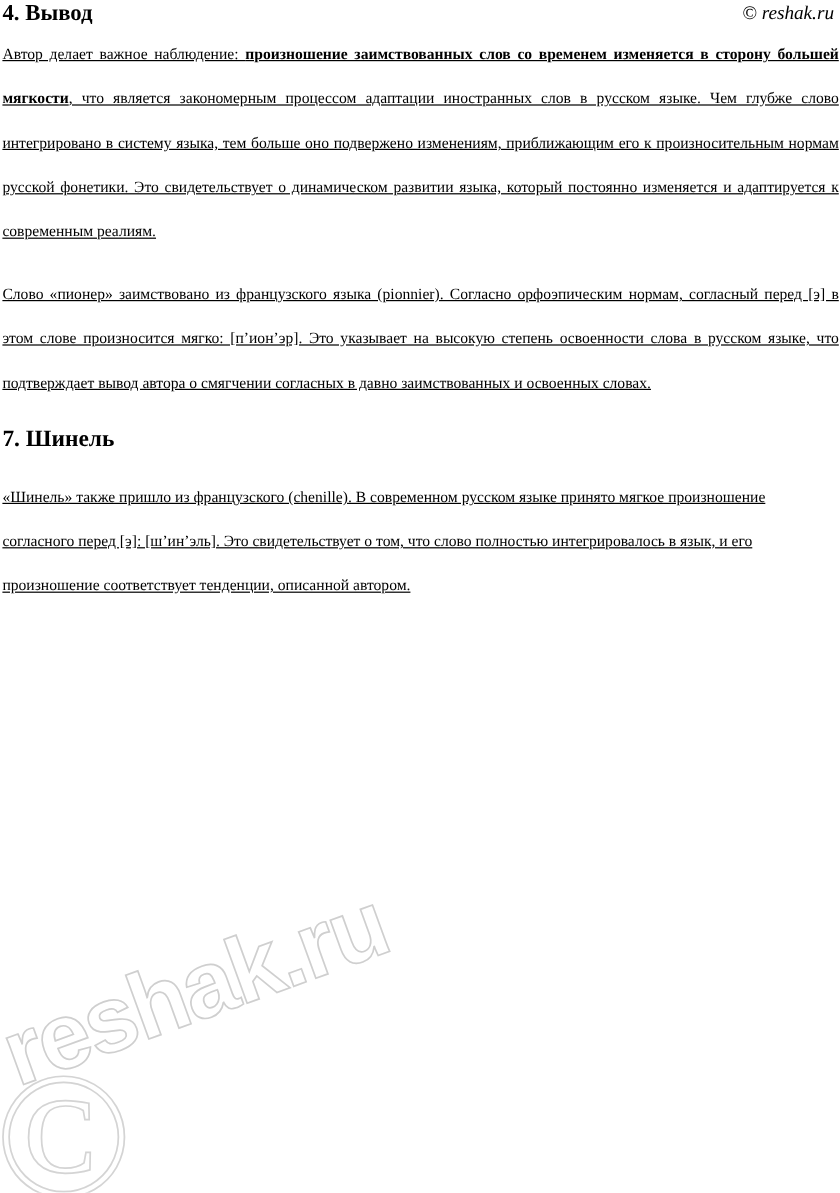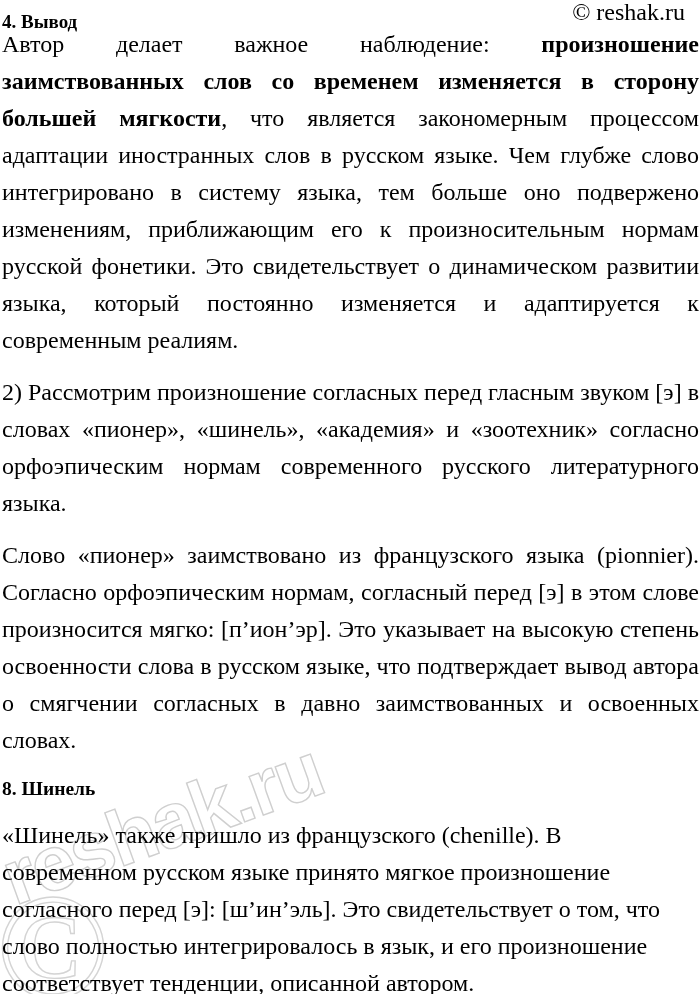--- a/index.html
+++ b/index.html
@@ -67,43 +67,45 @@
   }
 
   .topbar {
     position: relative;
     height: 24px;
     margin-bottom: 2px;
   }
   .doc-heading {
     position: absolute;
     left: 0;
-    top: 10px;
+    top: 0;
     font-size: 19px;
     font-weight: 700;
     line-height: 24px;
     white-space: nowrap;
   }
   .site-credit {
     position: absolute;
-    right: 14px;
+    right: 4px;
     top: 0;
-    font-size: 24px;
+    font-size: 16px;
     line-height: 24px;
     white-space: nowrap;
+    font-style: italic;
   }
 
   p.para {
     margin: 0 0 15px 0;
-    font-size: 24px;
+    font-size: 13px;
     line-height: 37px;
     text-align: justify;
     text-justify: inter-word;
     -webkit-hyphens: none;
     hyphens: none;
+    text-decoration: underline;
   }
   p.para:last-child {
     margin-bottom: 16px;
   }
   p.para.last-left {
     text-align: left;
   }
 
   h2.section-heading {
     margin: 0 0 13px 0;
@@ -127,23 +129,22 @@
 
   <div class="content">
 
     <div class="topbar">
       <div class="doc-heading">4. Вывод</div>
       <div class="site-credit">© reshak.ru</div>
     </div>
 
     <p class="para"><span>Автор делает важное наблюдение: </span><span class="b">произношение заимствованных слов со временем изменяется в сторону большей мягкости</span><span>, что является закономерным процессом адаптации иностранных слов в русском языке. Чем глубже слово интегрировано в систему языка, тем больше оно подвержено изменениям, приближающим его к произносительным нормам русской фонетики. Это свидетельствует о динамическом развитии языка, который постоянно изменяется и адаптируется к современным реалиям.</span></p>
 
-    <p class="para">2) Рассмотрим произношение согласных перед гласным звуком [э] в словах «пионер», «шинель», «академия» и «зоотехник» согласно орфоэпическим нормам современного русского литературного языка.</p>
 
 
     <p class="para">Слово «пионер» заимствовано из французского языка (pionnier). Согласно орфоэпическим нормам, согласный перед [э] в этом слове произносится мягко: [п’ион’эр]. Это указывает на высокую степень освоенности слова в русском языке, что подтверждает вывод автора о смягчении согласных в давно заимствованных и освоенных словах.</p>
 
-    <h2 class="section-heading">8. Шинель</h2>
+    <h2 class="section-heading">7. Шинель</h2>
 
     <p class="para last-left">«Шинель» также пришло из французского (chenille). В современном русском языке принято мягкое произношение согласного перед [э]: [ш’ин’эль]. Это свидетельствует о том, что слово полностью интегрировалось в язык, и его произношение соответствует тенденции, описанной автором.</p>
 
   </div>
 </div>
 
 </body></html>

